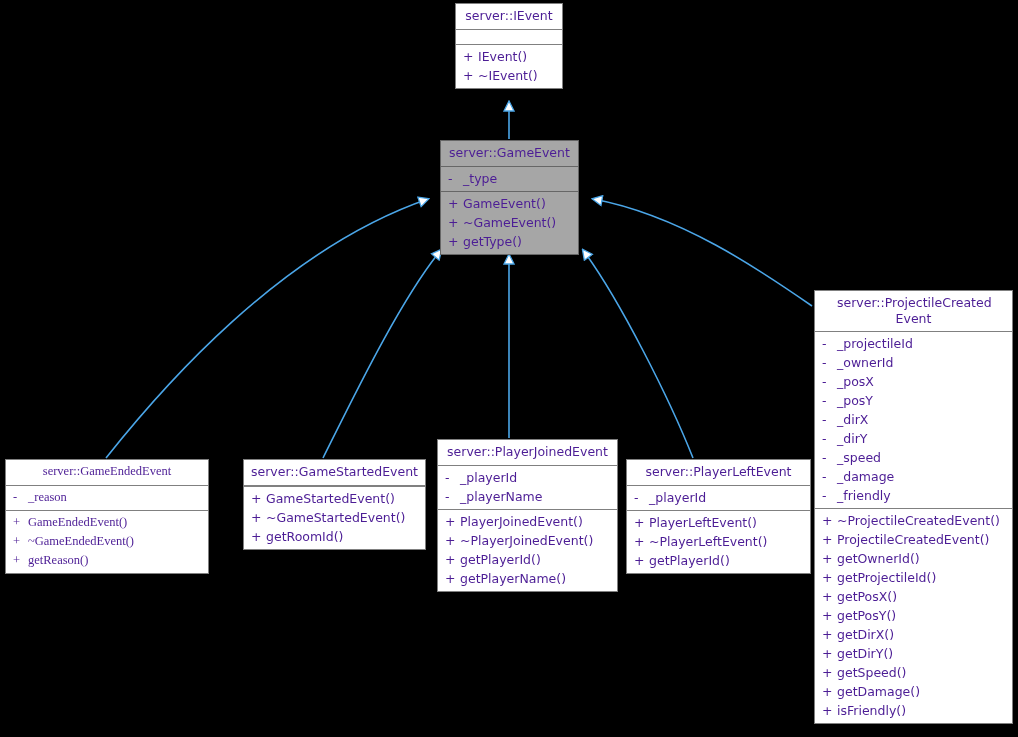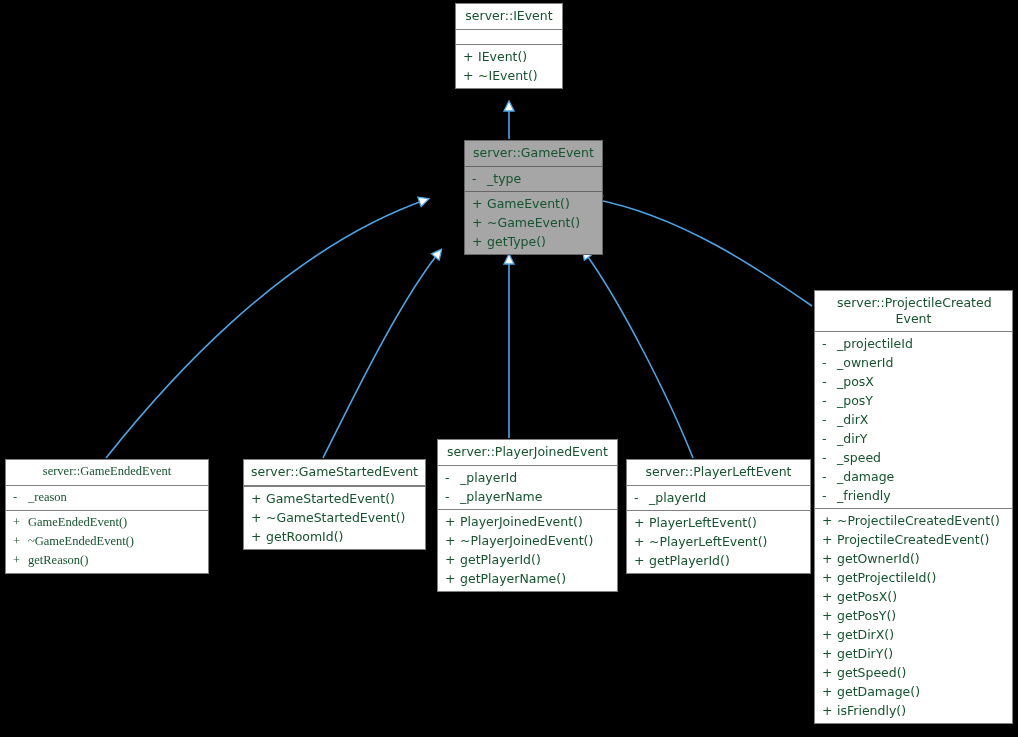--- a/index.html
+++ b/index.html
@@ -25,21 +25,21 @@
     left: 0; top: 0;
     width: 1018px;
     height: 737px;
     pointer-events: none;
   }
   .uml-box {
     position: absolute;
     background: #ffffff;
     border: 1px solid #808080;
     box-sizing: border-box;
-    color: #14532d;
+    color: #4c1d95;
     font-size: 12.5px;
     line-height: 1.0;
   }
   .uml-box.shaded {
     background: #a6a6a6;
     border: 1px solid #666666;
   }
   .uml-title {
     text-align: center;
     padding: 4px 6px 5px 6px;
@@ -113,21 +113,21 @@
     <div class="uml-section">
       <div class="uml-row">
         <span class="uml-vis">+</span><span class="uml-name">IEvent()</span>
       </div>
       <div class="uml-row">
         <span class="uml-vis">+</span><span class="uml-name">~IEvent()</span>
       </div>
     </div>
   </div>
 
-  <div class="uml-box shaded" style="left:440px; top:140px; width:139px;margin-left:24px;">
+  <div class="uml-box shaded" style="left:440px; top:140px; width:139px;">
     <div class="uml-title">server::GameEvent</div>
     <div class="uml-sep"></div>
     <div class="uml-section">
       <div class="uml-row">
         <span class="uml-vis">-</span><span class="uml-name">_type</span>
       </div>
     </div>
     <div class="uml-sep"></div>
     <div class="uml-section">
       <div class="uml-row">

